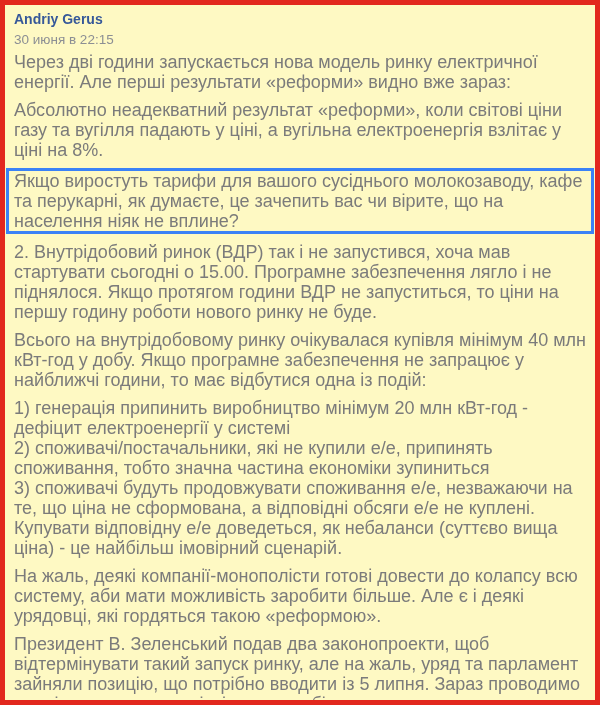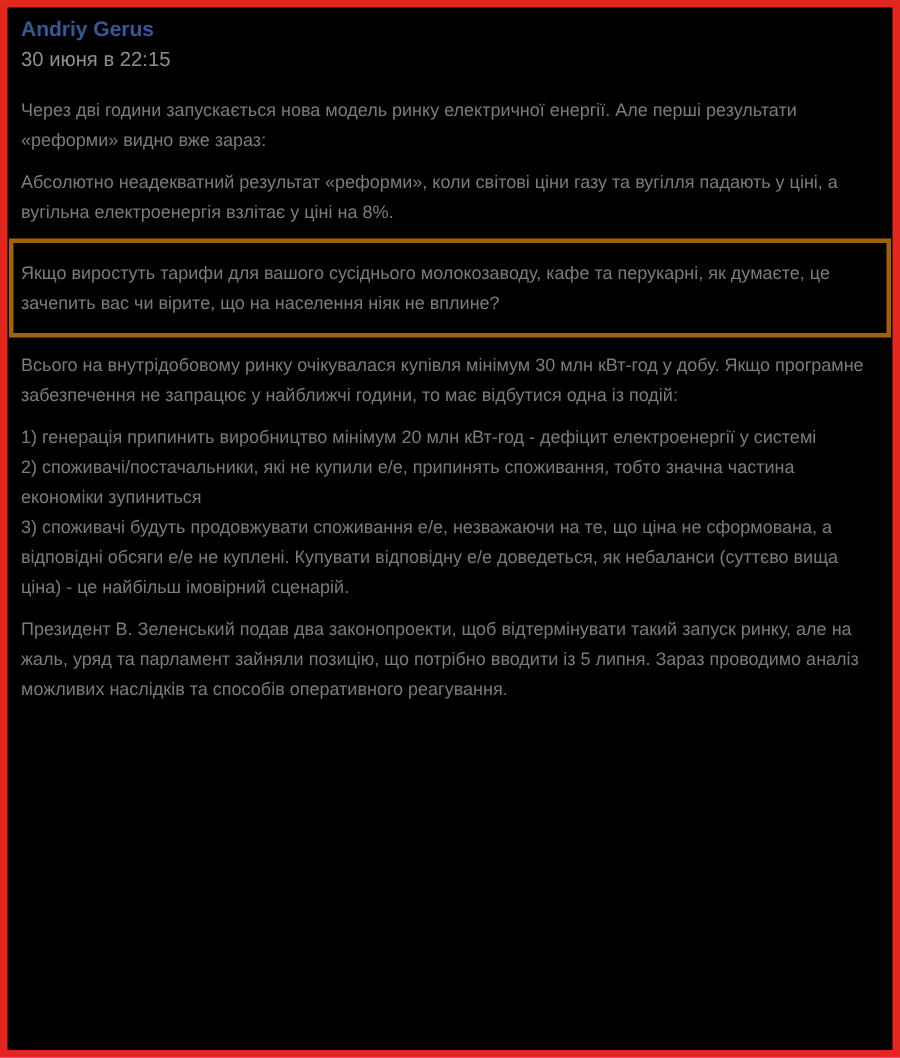--- a/index.html
+++ b/index.html
@@ -6,66 +6,68 @@
     margin: 0;
     padding: 0;
     background: #ffffff;
   }
   .frame {
     position: relative;
     width: 600px;
     height: 705px;
     box-sizing: border-box;
     border: 5px solid #e2281e;
-    background: #000000;
+    background: #fef9c3;
     padding: 4px 9px;
     overflow: hidden;
     font-family: "Liberation Sans", sans-serif;
   }
   .author-link {
     display: block;
     color: #365899;
     font-weight: bold;
     font-size: 14px;
     line-height: 21px;
     text-decoration: none;
     cursor: pointer;
   }
   .timestamp {
     color: #8c8f94;
     font-size: 13.5px;
     line-height: 20px;
-    margin-bottom: 13px;
+    margin-bottom: 2px;
     cursor: pointer;
   }
   .post-body .para {
     color: #7b7b7b;
-    font-size: 12px;
+    font-size: 18px;
     line-height: 20px;
     margin: 0 0 8px 0;
     white-space: pre-line;
   }
   .post-body .para.highlight {
-    border: 3px solid #a16207;
+    border: 3px solid #3b82f6;
     margin-left: -8px;
     margin-right: -8px;
-    padding: 10px 5px;
+    padding: 0 5px;
   }
 </style>
 </head>
 <body>
 
 <div class="frame">
   <div class="post-header">
     <a class="author-link">Andriy Gerus</a>
     <div class="timestamp">30 июня в 22:15</div>
   </div>
   <div class="post-body">
       <p class="para">Через дві години запускається нова модель ринку електричної енергії. Але перші результати «реформи» видно вже зараз:</p>
       <p class="para">Абсолютно неадекватний результат «реформи», коли світові ціни газу та вугілля падають у ціні, а вугільна електроенергія взлітає у ціні на 8%.</p>
       <p class="para highlight">Якщо виростуть тарифи для вашого сусіднього молокозаводу, кафе та перукарні, як думаєте, це зачепить вас чи вірите, що на населення ніяк не вплине?</p>
-      <p class="para">Всього на внутрідобовому ринку очікувалася купівля мінімум 30 млн кВт-год у добу. Якщо програмне забезпечення не запрацює у найближчі години, то має відбутися одна із подій:</p>
+      <p class="para">2. Внутрідобовий ринок (ВДР) так і не запустився, хоча мав стартувати сьогодні о 15.00. Програмне забезпечення лягло і не піднялося. Якщо протягом години ВДР не запуститься, то ціни на першу годину роботи нового ринку не буде.</p>
+      <p class="para">Всього на внутрідобовому ринку очікувалася купівля мінімум 40 млн кВт-год у добу. Якщо програмне забезпечення не запрацює у найближчі години, то має відбутися одна із подій:</p>
       <p class="para">1) генерація припинить виробництво мінімум 20 млн кВт-год - дефіцит електроенергії у системі
 2) споживачі/постачальники, які не купили е/е, припинять споживання, тобто значна частина економіки зупиниться
 3) споживачі будуть продовжувати споживання е/е, незважаючи на те, що ціна не сформована, а відповідні обсяги е/е не куплені. Купувати відповідну е/е доведеться, як небаланси (суттєво вища ціна) - це найбільш імовірний сценарій.</p>
+      <p class="para">На жаль, деякі компанії-монополісти готові довести до колапсу всю систему, аби мати можливість заробити більше. Але є і деякі урядовці, які гордяться такою «реформою».</p>
       <p class="para">Президент В. Зеленський подав два законопроекти, щоб відтермінувати такий запуск ринку, але на жаль, уряд та парламент зайняли позицію, що потрібно вводити із 5 липня. Зараз проводимо аналіз можливих наслідків та способів оперативного реагування.</p>
     </div>
 </div>
 
 </body></html>

